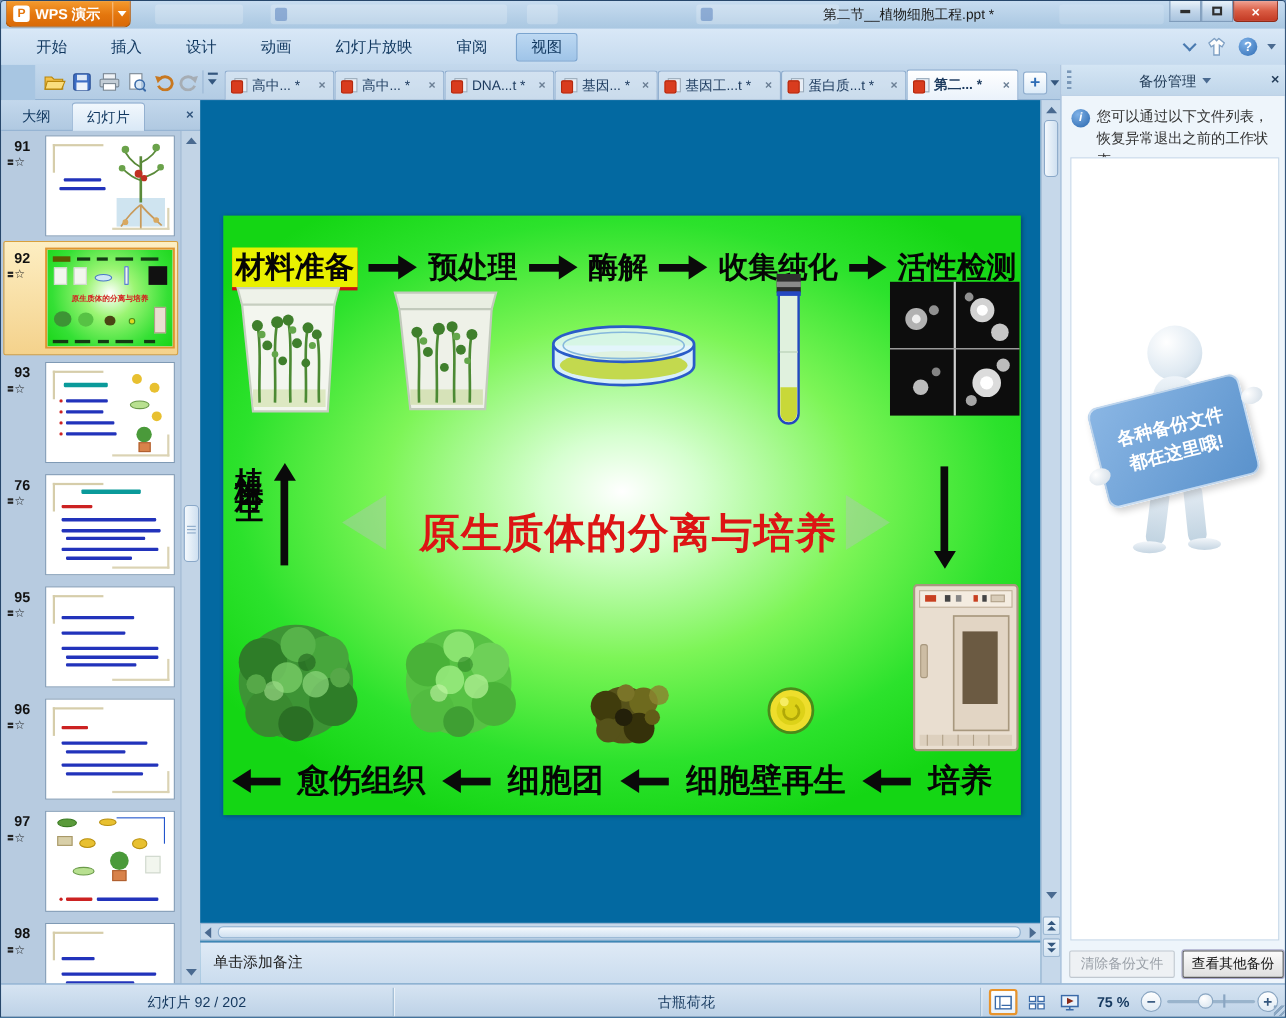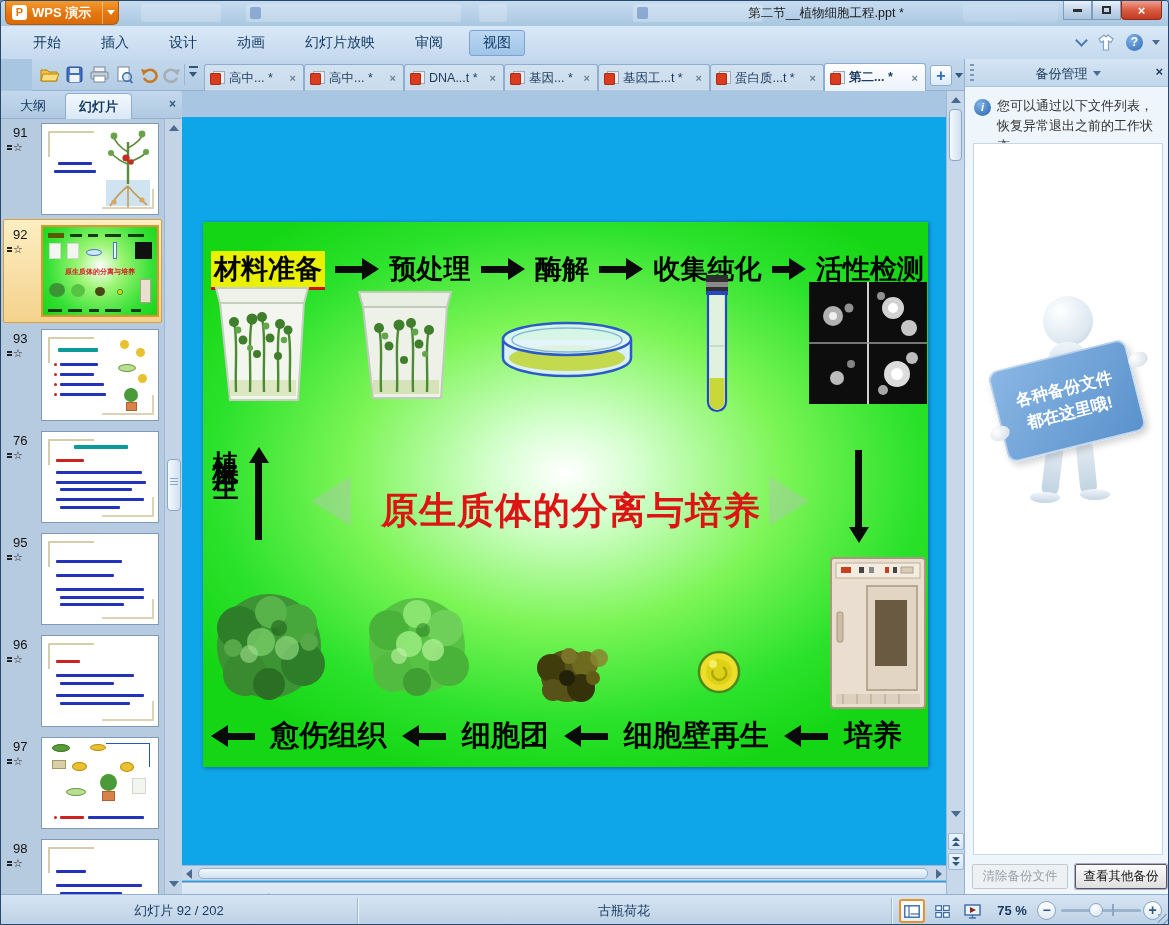--- a/index.html
+++ b/index.html
@@ -62,27 +62,27 @@
     background:linear-gradient(#fff,#dcebf8);color:#2d6cb5;font-size:16px;font-weight:bold;text-align:center;line-height:19px;cursor:pointer;}
   .smallcaret{position:absolute;top:14px;width:0;height:0;border-left:4px solid transparent;border-right:4px solid transparent;border-top:5px solid #33567e;cursor:pointer;}
   .arrwin{position:absolute;top:6px;width:23px;height:21px;border:1px solid #8fadce;border-radius:3px;background:linear-gradient(#fff,#dcebf8);cursor:pointer;}
   .arrwin::before{content:"";position:absolute;left:4px;top:5px;width:10px;height:8px;background:#fff;border:2px solid #3a6aa8;}
   .arrwin::after{content:"";position:absolute;left:9px;top:9px;width:10px;height:8px;background:#cfe2f4;border:2px solid #3a6aa8;}
 
   
   .sidebar{position:absolute;left:0;top:90px;width:181px;height:803px;background:#b7cbe0;border-right:1px solid #8fa9c6;}
   .stabbar{position:absolute;left:0;top:0;width:181px;height:28px;background:linear-gradient(#c3d8ec,#b0c9e1);border-bottom:1px solid #93b2d2;}
   .stab{position:absolute;top:2px;height:26px;padding:0 13px;font-size:13px;color:#10375f;line-height:26px;border-radius:4px 4px 0 0;cursor:pointer;}
-  .stab.active{background:linear-gradient(#f2f8fd,#d9e8f6);border:1px solid #8fadce;border-bottom:none;font-weight:bold;text-align:center;}
+  .stab.active{background:linear-gradient(#f2f8fd,#d9e8f6);border:1px solid #8fadce;border-bottom:none;font-weight:normal;text-align:center;}
   .sclose{position:absolute;right:6px;top:6px;font-size:12px;font-weight:bold;color:#33567e;cursor:pointer;}
   .thumb-list{position:absolute;left:0;top:28px;width:163px;height:775px;overflow:hidden;}
   .sel-row{position:absolute;left:2px;top:130px;width:159px;height:104px;border:1px solid #d8a03c;border-radius:2px;
     background:linear-gradient(#fdeec2,#f4d28c);}
   .trow{position:absolute;left:0;width:163px;height:100px;cursor:pointer;}
-  .tnum{position:absolute;left:12px;top:2px;width:26px;font-size:13px;font-weight:normal;color:#111;}
+  .tnum{position:absolute;left:12px;top:2px;width:26px;font-size:13px;font-weight:bold;color:#111;}
   .tstar{position:absolute;left:12px;top:18px;font-size:11px;color:#222;}
   .tstar::before{content:"☆";}
   .tstar i{position:absolute;left:-6px;top:4px;width:5px;height:1.5px;background:#222;box-shadow:0 3px 0 #222;}
   .tbox{position:absolute;left:40px;top:0;width:118px;height:92px;background:#fff;border:1px solid #7f9ab5;overflow:hidden;}
   .trow.sel .tbox{border:2px solid #e0962e;}
   .orn::before{content:"";position:absolute;left:6px;top:7px;width:44px;height:24px;border-left:2px solid #cfc59c;border-top:2px solid #cfc59c;opacity:.85;}
   .orn::after{content:"";position:absolute;right:4px;bottom:5px;width:50px;height:18px;border-right:2px solid #cfc59c;border-bottom:2px solid #cfc59c;opacity:.75;}
   .ln{position:absolute;height:3px;border-radius:1px;background:#2233bb;}
   .ln.r{background:#cc2222;}
   .ln.t{background:#0a9a9a;height:4px;}
@@ -96,21 +96,21 @@
   .mg-blob{position:absolute;border-radius:50%;}
   .sscroll{position:absolute;left:163px;top:28px;width:18px;height:775px;background:#c2d4e6;border-left:1px solid #9db8d2;}
   .sarr{position:absolute;left:2px;width:13px;height:13px;display:flex;align-items:center;justify-content:center;}
   .tri-up{width:0;height:0;border-left:5px solid transparent;border-right:5px solid transparent;border-bottom:6px solid #4a6a90;}
   .tri-dn{width:0;height:0;border-left:5px solid transparent;border-right:5px solid transparent;border-top:6px solid #4a6a90;}
   .sthumbbar{position:absolute;left:2px;top:340px;width:14px;height:52px;border:1px solid #8aa8c8;border-radius:4px;
     background:linear-gradient(90deg,#f4f9fd,#cfe0f0);}
   .sthumbbar i{display:block;margin:18px auto 0;width:8px;height:1px;background:#8aa8c8;box-shadow:0 3px 0 #8aa8c8,0 6px 0 #8aa8c8;}
 
   
-  .main{position:absolute;left:181px;top:90px;width:764px;height:803px;background:#0ea5e9;margin-top:26px;}
+  .main{position:absolute;left:181px;top:90px;width:764px;height:803px;background:#0369a1;}
   .slide{position:absolute;left:21px;top:105px;width:725px;height:545px;
     background:radial-gradient(ellipse 62% 58% at 50% 46%,#ffffff 0%,#d6ffd0 16%,#7df557 48%,#2ce22c 78%,#14d614 100%);
     box-shadow:1px 1px 4px rgba(0,0,0,.35);font-family:"DejaVu Serif",serif;}
   .top-flow{position:absolute;left:8px;right:4px;top:24px;height:46px;display:flex;align-items:center;justify-content:space-between;}
   .step{font-size:27px;font-weight:bold;color:#050505;white-space:nowrap;}
   .step.hl{background:#e9f000;box-shadow:0 3px 0 #cc1111;padding:0 3px;}
   .bottom-flow{position:absolute;left:8px;right:26px;bottom:8px;height:46px;display:flex;align-items:center;justify-content:space-between;}
   .bottom-flow .step{font-size:29px;}
   .arr{position:relative;background:#0a0a0a;height:7px;flex:none;}
   .arr.r{width:28px;margin-right:16px;}

